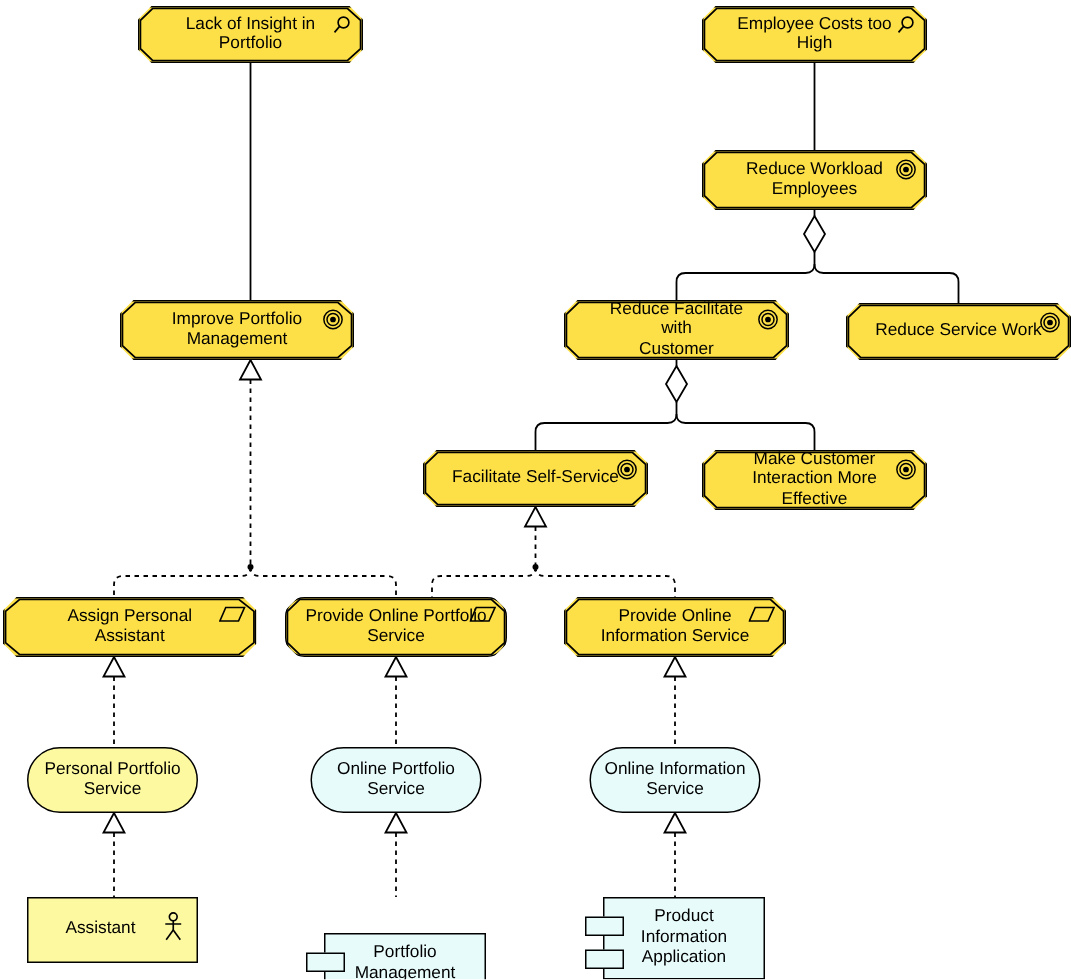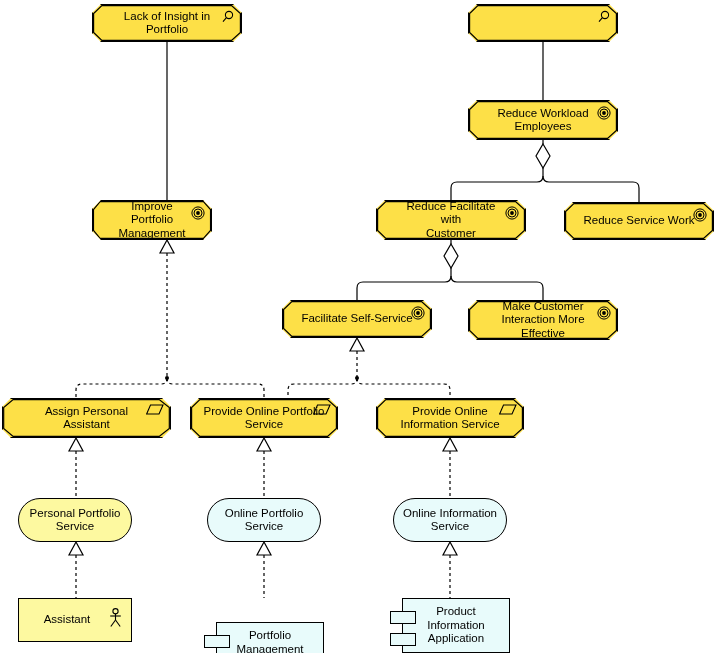--- a/index.html
+++ b/index.html
@@ -162,40 +162,41 @@
       <svg viewBox="0 0 150 38" preserveAspectRatio="none">
         <polygon points="9,0.6 140.4,0.6 149.4,9 149.4,29 140.4,37.4 9,37.4 0.6,29 0.6,9" fill="none" stroke="#000" stroke-width="1.2" vector-effect="non-scaling-stroke"></polygon>
       </svg>
     </span>
     <span class="icon icon-tr">
       <svg width="14" height="14" viewBox="0 0 14 14">
         <circle cx="8" cy="5" r="3.6" fill="none" stroke="#000" stroke-width="1.1"></circle>
         <line x1="5.4" y1="7.6" x2="2" y2="11.6" stroke="#000" stroke-width="1.1"></line>
       </svg>
     </span>
+    <span class="label">Employee Costs too High</span>
   </div>
 
   <div class="node oct" style="left:468px; top:100px; width:150px; height:40px;">
     <span class="octborder">
       <svg viewBox="0 0 150 40" preserveAspectRatio="none">
         <polygon points="9,0.6 140.4,0.6 149.4,9 149.4,31 140.4,39.4 9,39.4 0.6,31 0.6,9" fill="none" stroke="#000" stroke-width="1.2" vector-effect="non-scaling-stroke"></polygon>
       </svg>
     </span>
     <span class="icon icon-tr">
       <svg width="14" height="14" viewBox="0 0 14 14">
         <circle cx="7" cy="7" r="6.1" fill="none" stroke="#000" stroke-width="1"></circle>
         <circle cx="7" cy="7" r="4" fill="none" stroke="#000" stroke-width="1"></circle>
         <circle cx="7" cy="7" r="1.9" fill="#000"></circle>
       </svg>
     </span>
     <span class="label">Reduce Workload
 Employees</span>
   </div>
 
-  <div class="node oct" style="left:92px; top:200px; width:120px; height:40px;">
+  <div class="node oct" style="left:80px; top:200px; width:156px; height:40px;">
     <span class="octborder">
       <svg viewBox="0 0 150 40" preserveAspectRatio="none">
         <polygon points="9,0.6 140.4,0.6 149.4,9 149.4,31 140.4,39.4 9,39.4 0.6,31 0.6,9" fill="none" stroke="#000" stroke-width="1.2" vector-effect="non-scaling-stroke"></polygon>
       </svg>
     </span>
     <span class="icon icon-tr">
       <svg width="14" height="14" viewBox="0 0 14 14">
         <circle cx="7" cy="7" r="6.1" fill="none" stroke="#000" stroke-width="1"></circle>
         <circle cx="7" cy="7" r="4" fill="none" stroke="#000" stroke-width="1"></circle>
         <circle cx="7" cy="7" r="1.9" fill="#000"></circle>
@@ -279,21 +280,21 @@
     </span>
     <span class="icon icon-tr">
       <svg width="18" height="11" viewBox="0 0 18 11">
         <polygon points="4.5,1 17,1 13,10 0.6,10" fill="none" stroke="#000" stroke-width="1.1"></polygon>
       </svg>
     </span>
     <span class="label">Assign Personal
 Assistant</span>
   </div>
 
-  <div class="node oct" style="left:190px; top:398px; width:148px; height:40px;">
+  <div class="node oct" style="left:190px; top:398px; width:148px; height:40px;border-radius:13px;">
     <span class="octborder">
       <svg viewBox="0 0 148 40" preserveAspectRatio="none">
         <polygon points="9,0.6 138.4,0.6 147.4,9 147.4,31 138.4,39.4 9,39.4 0.6,31 0.6,9" fill="none" stroke="#000" stroke-width="1.2" vector-effect="non-scaling-stroke"></polygon>
       </svg>
     </span>
     <span class="icon icon-tr">
       <svg width="18" height="11" viewBox="0 0 18 11">
         <polygon points="4.5,1 17,1 13,10 0.6,10" fill="none" stroke="#000" stroke-width="1.1"></polygon>
       </svg>
     </span>

